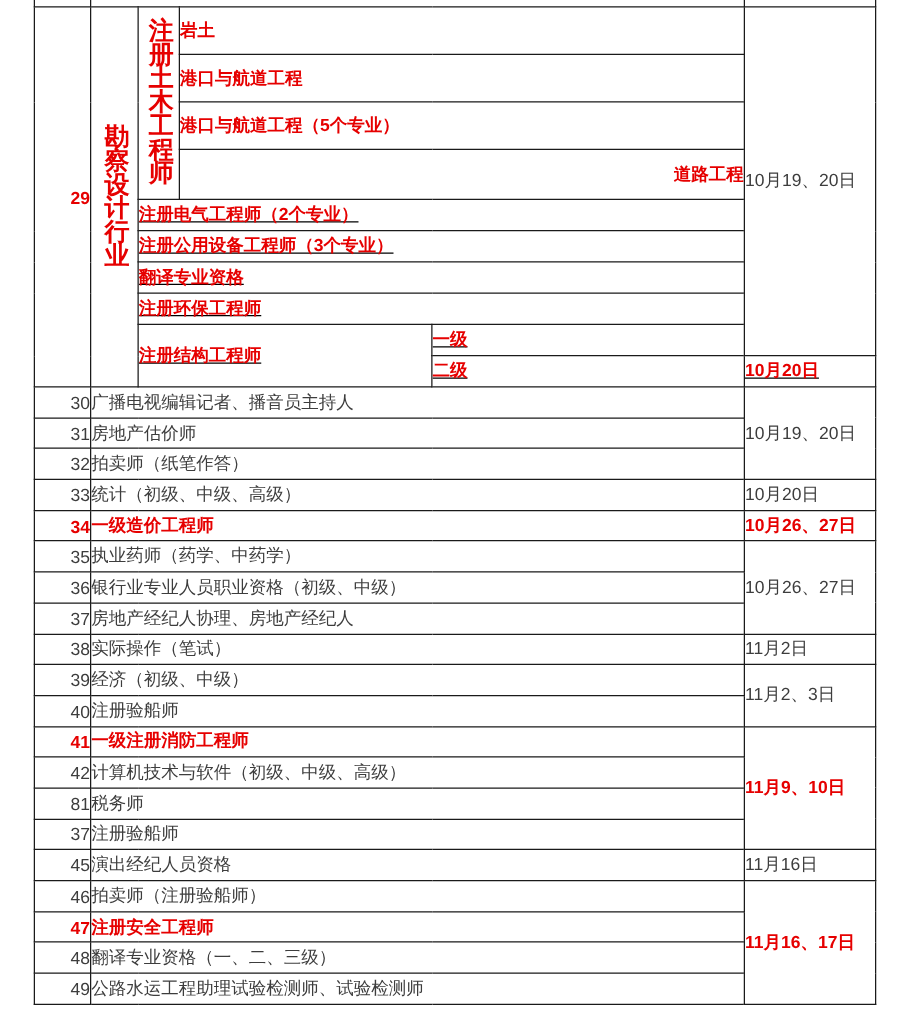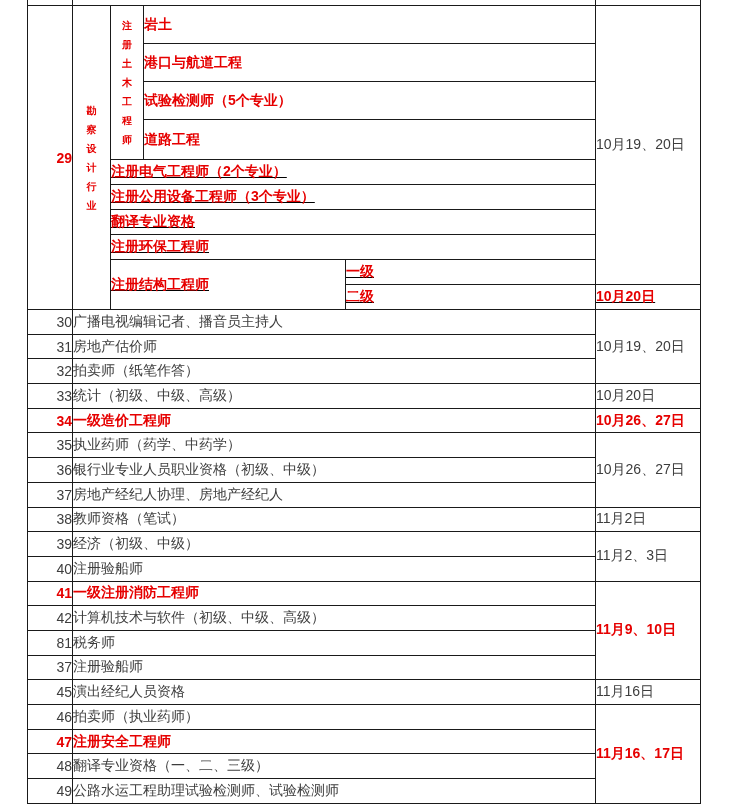--- a/index.html
+++ b/index.html
@@ -31,30 +31,30 @@
     white-space: nowrap;
   }
   tr.sliver td { border-top: none; height: 5px; }
   td.num { text-align: right; }
   td.name, td.date { padding-left: 7px; }
   td.red, tr td.red { color: #e60000; font-weight: bold; }
   .vcell { text-align: center; }
   .vtext {
     display: inline-block;
     width: 16px;
-    font-size: 10px;
+    font-size: 20px;
     line-height: 19px;
     word-break: break-all;
     white-space: normal;
     text-align: center;
     font-weight: bold;
     color: #e60000;
   }
   tr.tall { height: 38px; }
-  tr.tall4 { height: 40px; }
+  tr.tall4 { height: 40px; text-align: right; }
   tr.reg29 { height: 25px; text-decoration: underline; }
   tr.reg { height: 24.7px; }
 </style>
 </head>
 <body>
 
 <div id="page">
   <table class="sched">
     <colgroup>
       <col style="width:45px">
@@ -80,21 +80,21 @@
       <td class="vcell" rowspan="4">
         <span class="vtext">注册土木工程师</span>
       </td>
       <td class="name red" colspan="2">岩土</td>
       <td class="date" rowspan="9">10月19、20日</td>
     </tr>
     <tr class="tall">
       <td class="name red" colspan="2">港口与航道工程</td>
     </tr>
     <tr class="tall">
-      <td class="name red" colspan="2">试验检测师（5个专业）</td>
+      <td class="name red" colspan="2">港口与航道工程（5个专业）</td>
     </tr>
     <tr class="tall4">
       <td class="name red" colspan="2">道路工程</td>
     </tr>
     <tr class="reg29">
       <td class="name red" colspan="3">注册电气工程师（2个专业）</td>
     </tr>
     <tr class="reg29">
       <td class="name red" colspan="3">注册公用设备工程师（3个专业）</td>
     </tr>
@@ -152,21 +152,21 @@
       <td class="name" colspan="4">银行业专业人员职业资格（初级、中级）</td>
     </tr>
 
     <tr class="reg">
       <td class="num">37</td>
       <td class="name" colspan="4">房地产经纪人协理、房地产经纪人</td>
     </tr>
 
     <tr class="reg">
       <td class="num">38</td>
-      <td class="name" colspan="4">教师资格（笔试）</td>
+      <td class="name" colspan="4">实际操作（笔试）</td>
       <td class="date">11月2日</td>
     </tr>
 
     <tr class="reg">
       <td class="num">39</td>
       <td class="name" colspan="4">经济（初级、中级）</td>
       <td class="date" rowspan="2">11月2、3日</td>
     </tr>
 
     <tr class="reg">
@@ -196,21 +196,21 @@
     </tr>
 
     <tr class="reg">
       <td class="num">45</td>
       <td class="name" colspan="4">演出经纪人员资格</td>
       <td class="date">11月16日</td>
     </tr>
 
     <tr class="reg">
       <td class="num">46</td>
-      <td class="name" colspan="4">拍卖师（执业药师）</td>
+      <td class="name" colspan="4">拍卖师（注册验船师）</td>
       <td class="date red" rowspan="4">11月16、17日</td>
     </tr>
 
     <tr class="reg">
       <td class="num red">47</td>
       <td class="name red" colspan="4">注册安全工程师</td>
     </tr>
 
     <tr class="reg">
       <td class="num">48</td>

